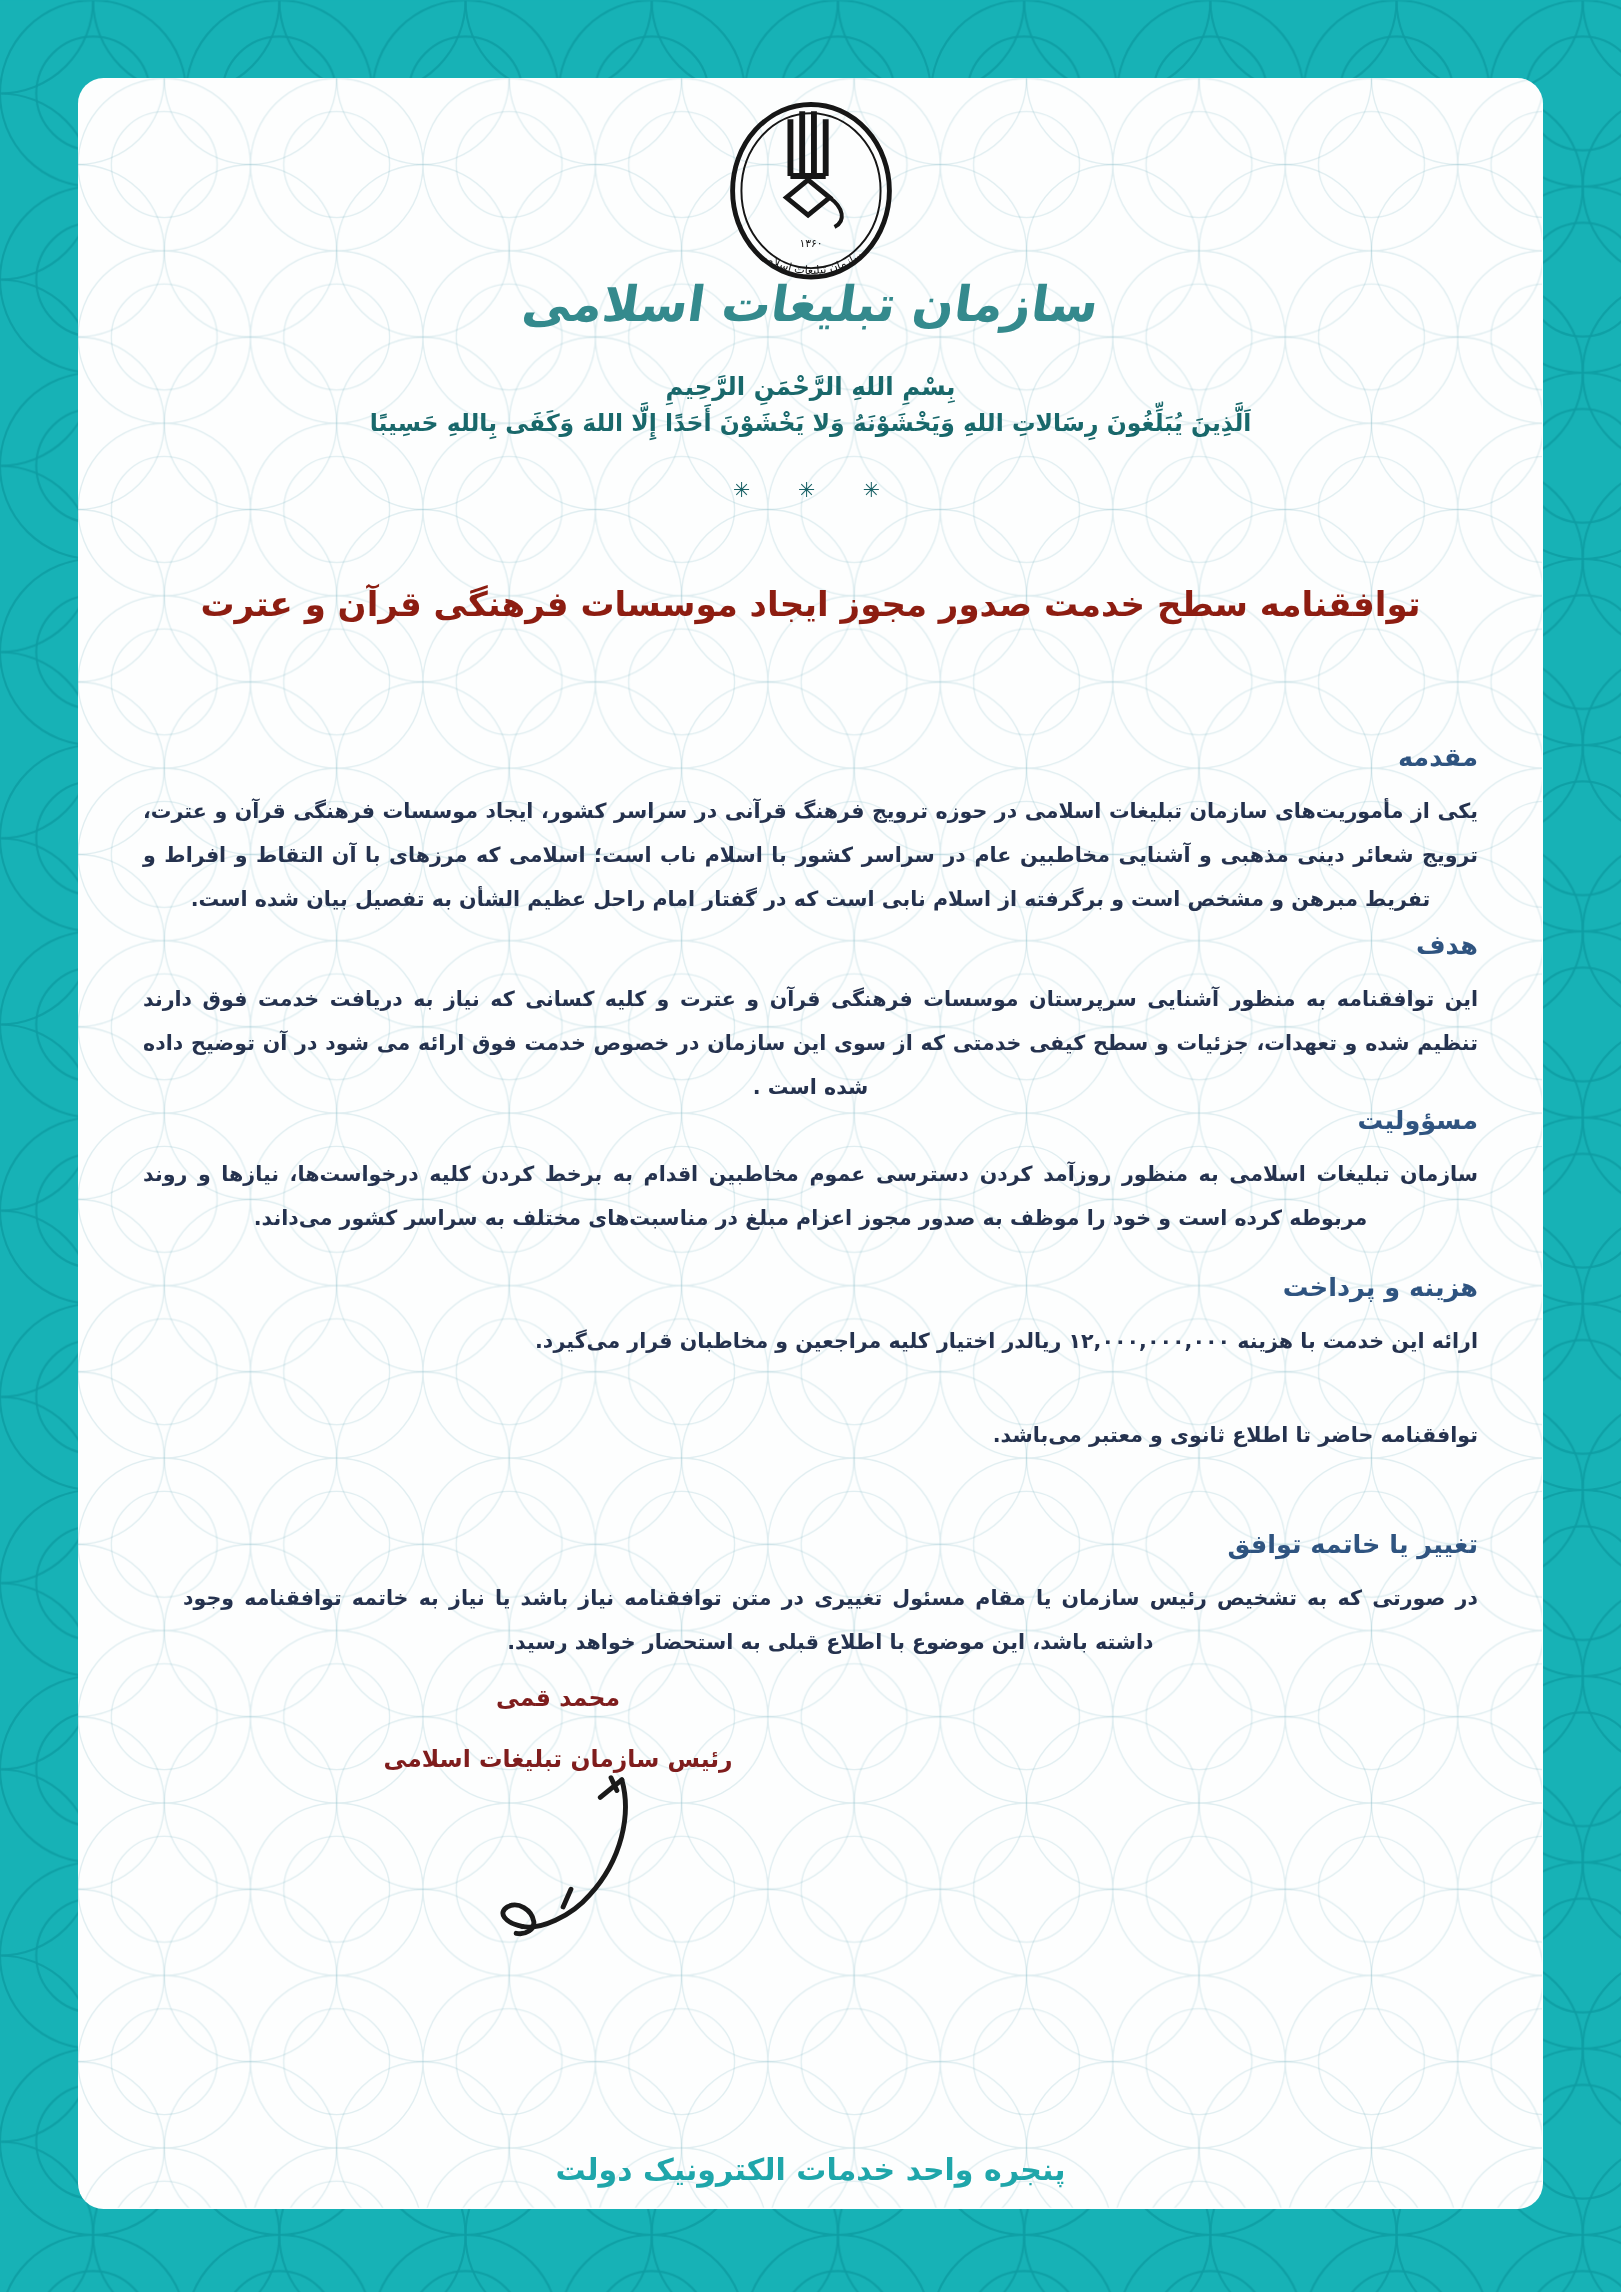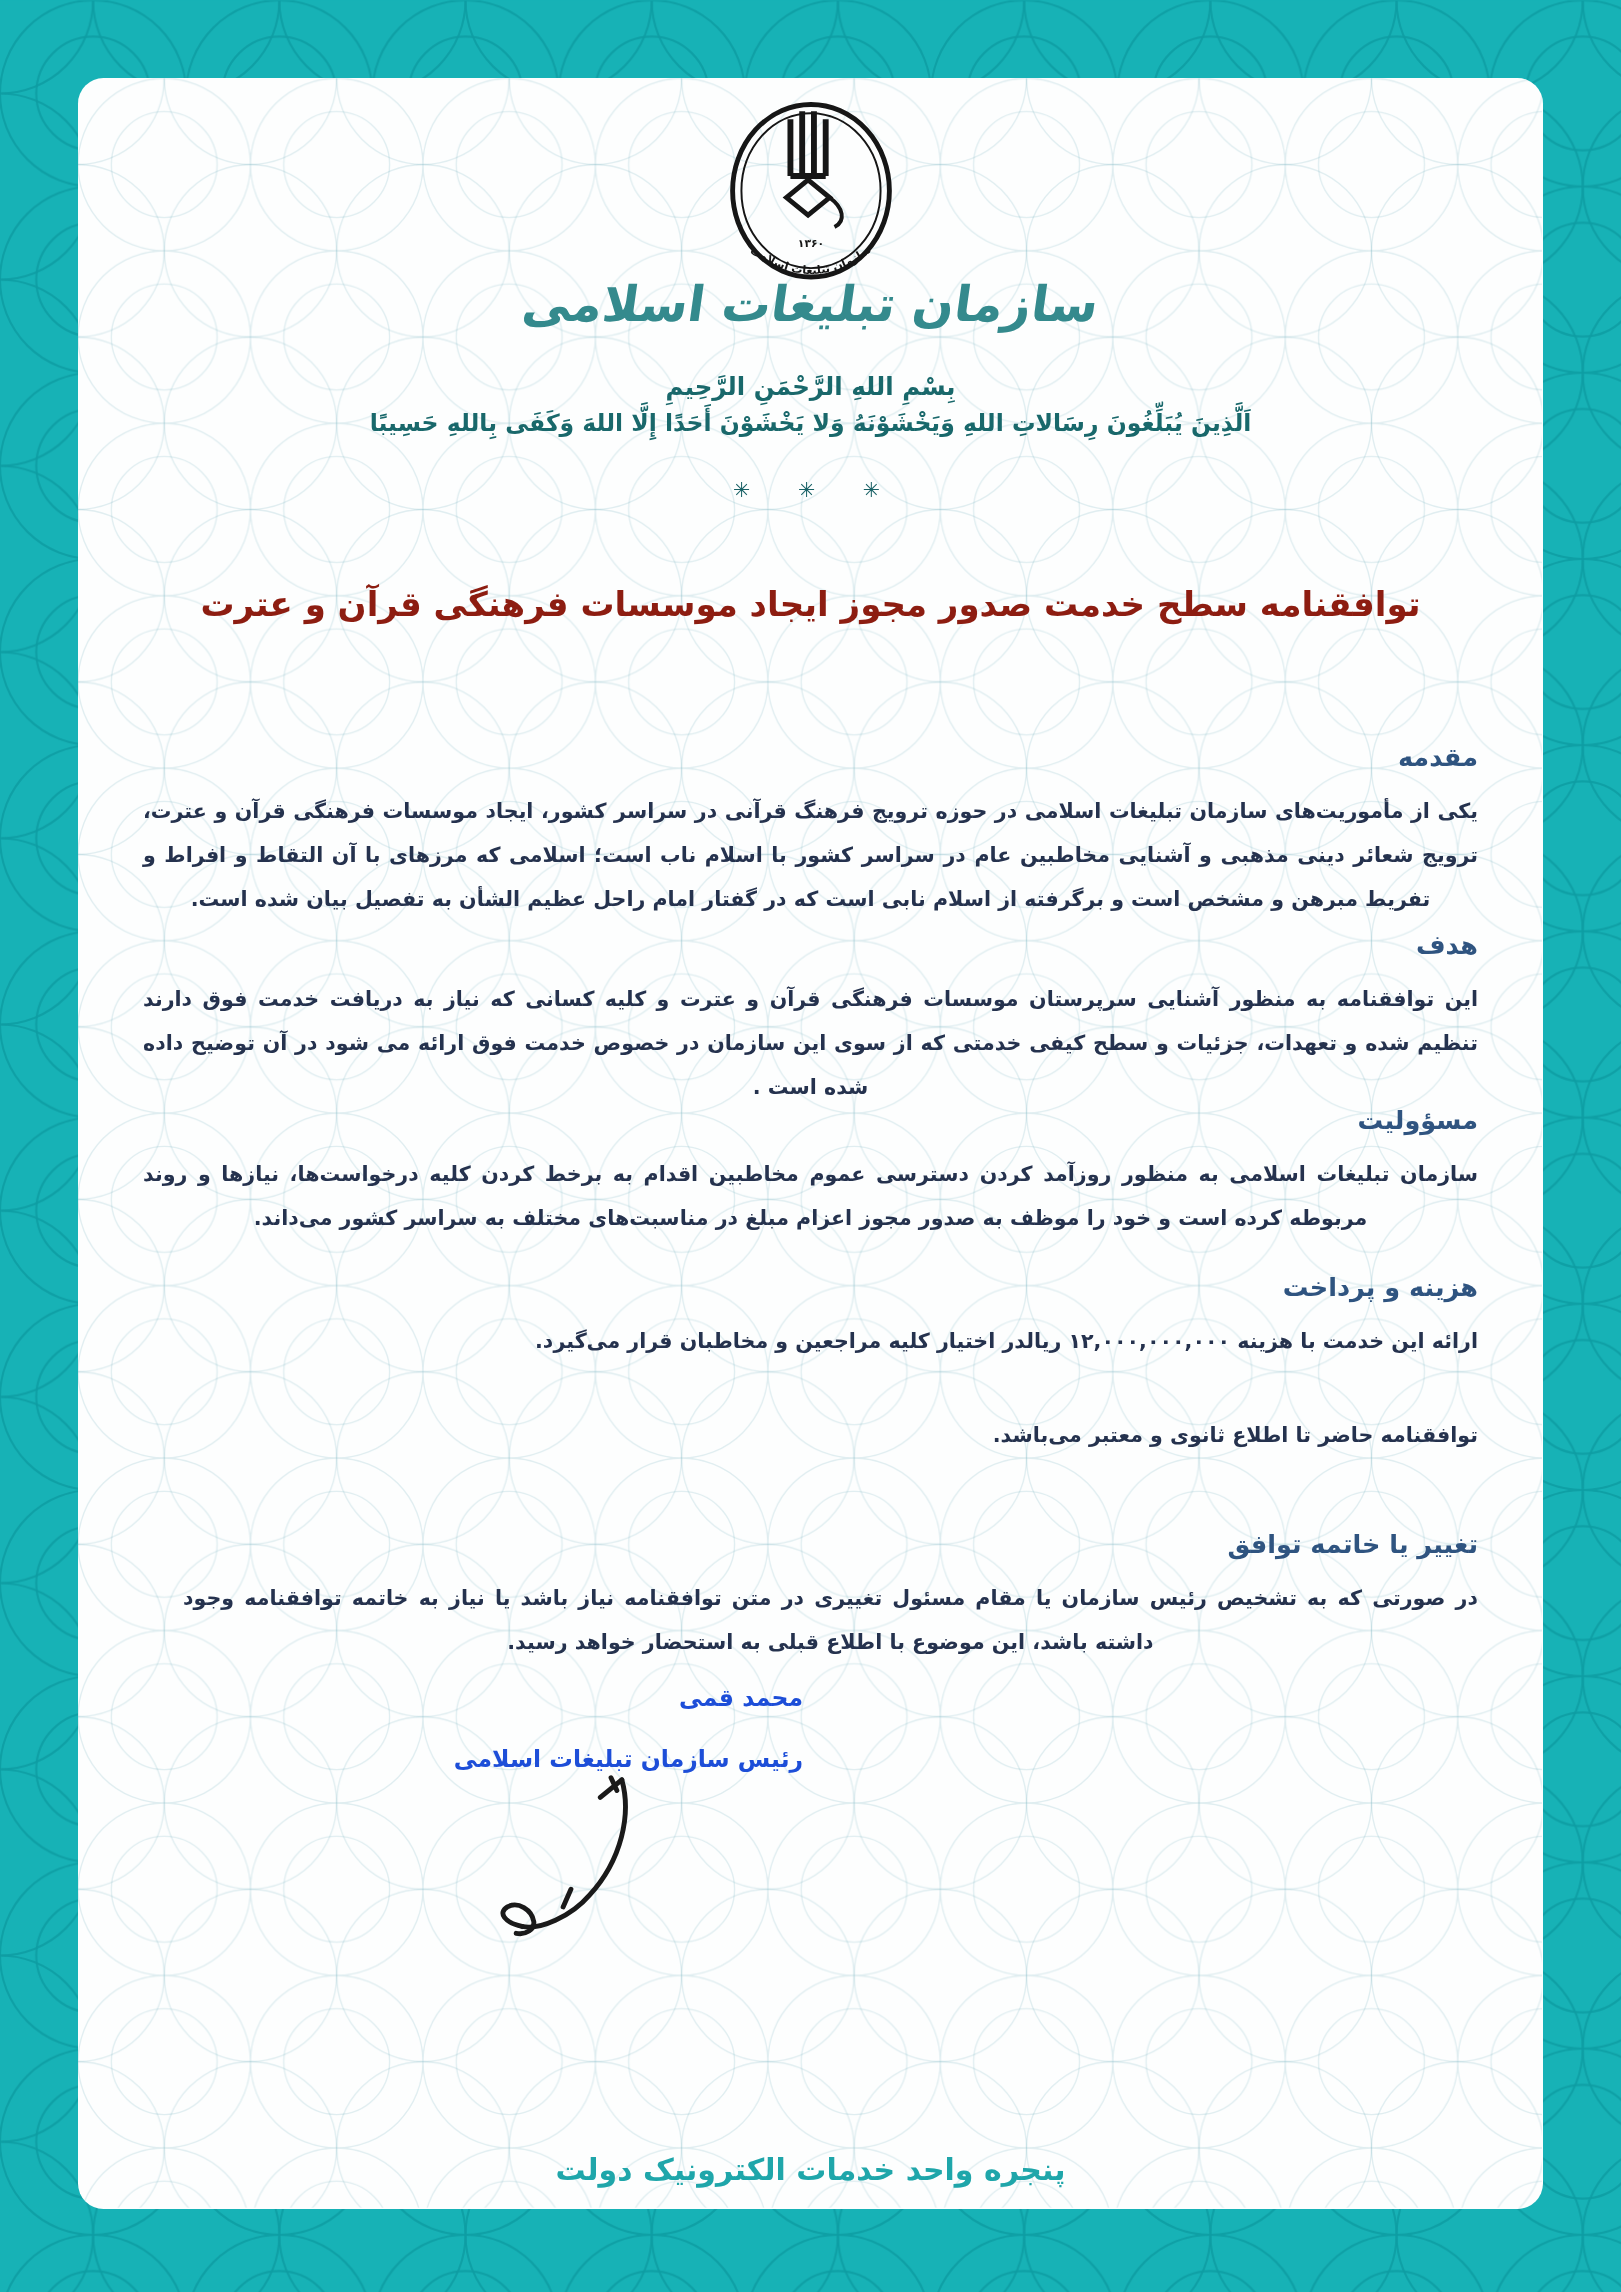--- a/index.html
+++ b/index.html
@@ -9,21 +9,21 @@
     font-family:"DejaVu Sans", sans-serif;
   }
   .frame-pattern, .page-pattern { position:absolute; inset:0; z-index:0; }
   .page {
     position:absolute; left:78px; top:78px; right:78px; bottom:84px;
     background:#fdfefe; border-radius:25.5px; overflow:hidden; z-index:1;
   }
   .content { position:absolute; inset:0; z-index:2; direction:rtl; }
   .abs { position:absolute; left:0; right:0; }
 
-  .logo-wrap { top:0; text-align:center;font-weight:bold; }
+  .logo-wrap { top:0; text-align:center; }
   .calligraphy {
     top:198px; text-align:center;
     font-size:49px; font-weight:bold; color:#348a8d;
     transform:skewX(-8deg); letter-spacing:2px;
   }
   .bismillah {
     top:294px; text-align:center;
     font-size:24.5px; font-weight:bold; color:#19686b;
   }
   .verse {
@@ -53,21 +53,21 @@
 
   .sec-0 { top:662px; }
   .sec-1 { top:850px; }
   .sec-2 { top:1025px; }
   .sec-3 { top:1192px; }
   .sec-4 { top:1321px; }
   .sec-5 { top:1449px;margin-left:40px; }
 
   .sign-block {
     position:absolute; top:1609px; left:235px; width:490px;
-    text-align:right; color:#1d4ed8;
+    text-align:center; color:#7f1d1d;
   }
   .sign-name { font-size:23.5px; font-weight:bold; line-height:23.5px; }
   .sign-role { font-size:23.5px; font-weight:bold; line-height:23.5px; margin-top:37px; }
   .sign-stroke { position:absolute; top:1692px; left:397px; }
 
   .footer {
     top:2074px; text-align:center;
     font-size:30px; font-weight:bold; color:#1fa6aa;
   }
 </style>

